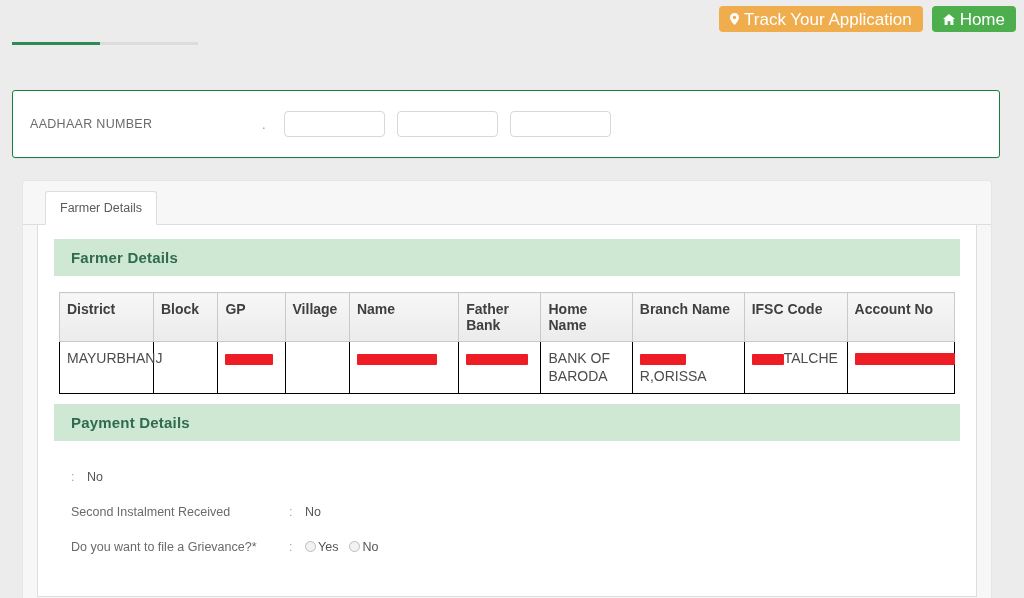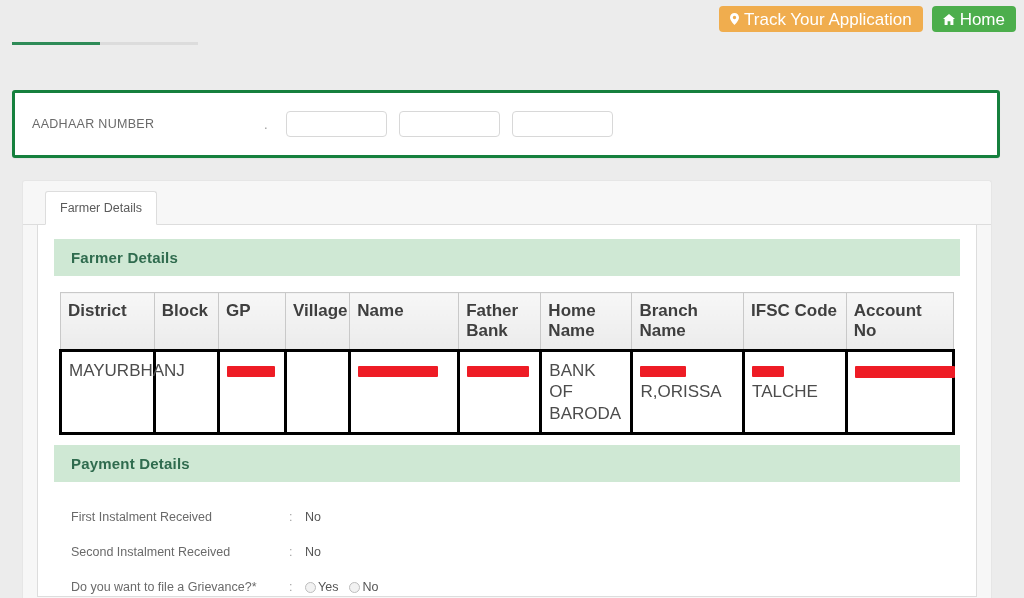--- a/index.html
+++ b/index.html
@@ -66,21 +66,21 @@
     height: 3px; width: 88px;
     background: #2e8b57;
   }
 
   
   .aadhaar-card {
     position: absolute;
     left: 12px; top: 90px;
     width: 988px; height: 68px;
     background: #ffffff;
-    border: 3px solid #15803d;
+    border: 1px solid #15803d;
     border-radius: 3px;
     box-shadow: 0 1px 1px rgba(0,0,0,.04);
   }
   .aadhaar-row {
     display: flex;
     align-items: center;
     height: 100%;
     padding-left: 17px;
   }
   .aadhaar-label {
@@ -164,34 +164,34 @@
     color: #2f6b4e;
     letter-spacing: .2px;
   }
 
   
   .table-wrap { padding: 16px 5px 0 5px; }
   table.farmer {
     width: 100%;
     border-collapse: collapse;
     table-layout: fixed;
-    font-size: 17px;
+    font-size: 14px;
   }
   table.farmer th {
     background: linear-gradient(#f7f7f7, #ebebeb);
     border: 1px solid #c9c9c9;
     text-align: left;
     font-weight: bold;
     color: #3f3f3f;
     padding: 8px 7px;
     height: 44px;
     vertical-align: top;
   }
   table.farmer td {
-    border: 3px solid #000000;
+    border: 1px solid #000000;
     padding: 8px 7px;
     height: 40px;
     vertical-align: top;
     color: #4c4c4c;
     line-height: 1.25;
   }
   .redact {
     display: inline-block;
     background: #ee1c25;
     border-radius: 1px;
@@ -333,21 +333,20 @@
         </table>
       </div>
     </div>
 
     <div class="payment-block">
       <div class="section-head">Payment Details</div>
 
       <div class="pay-body">
 
         <div class="pay-row">
-          <div class="pay-label">First Instalment Received</div>
           <div class="pay-sep">:</div>
           <div class="pay-value">No</div>
         </div>
 
         <div class="pay-row">
           <div class="pay-label">Second Instalment Received</div>
           <div class="pay-sep">:</div>
           <div class="pay-value">No</div>
         </div>
 

